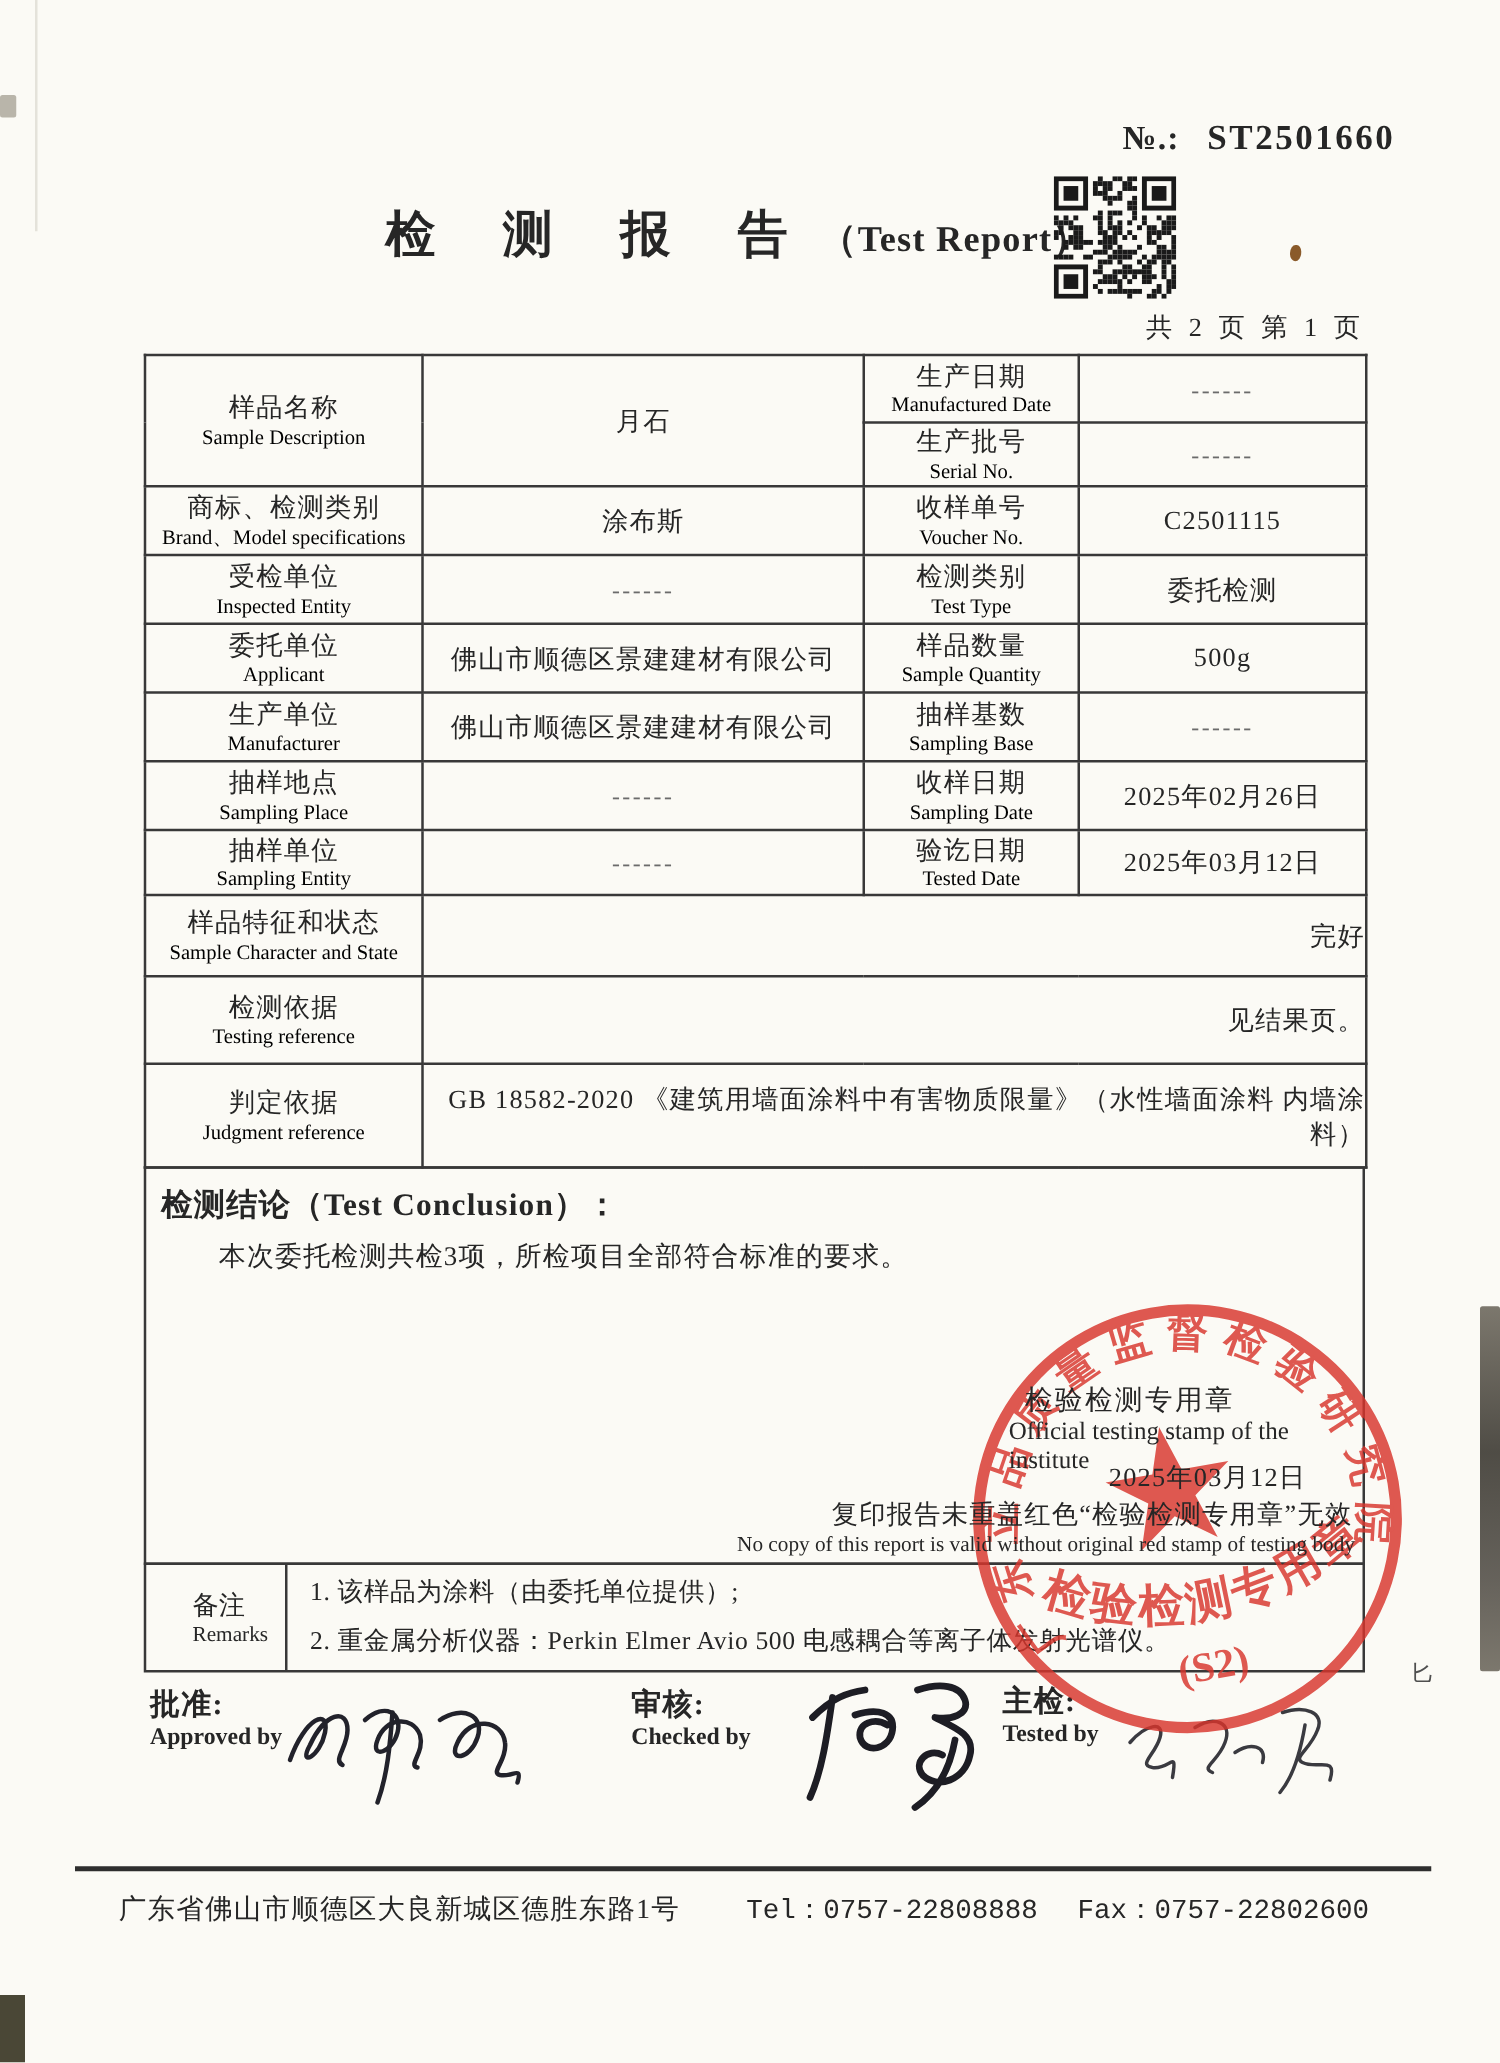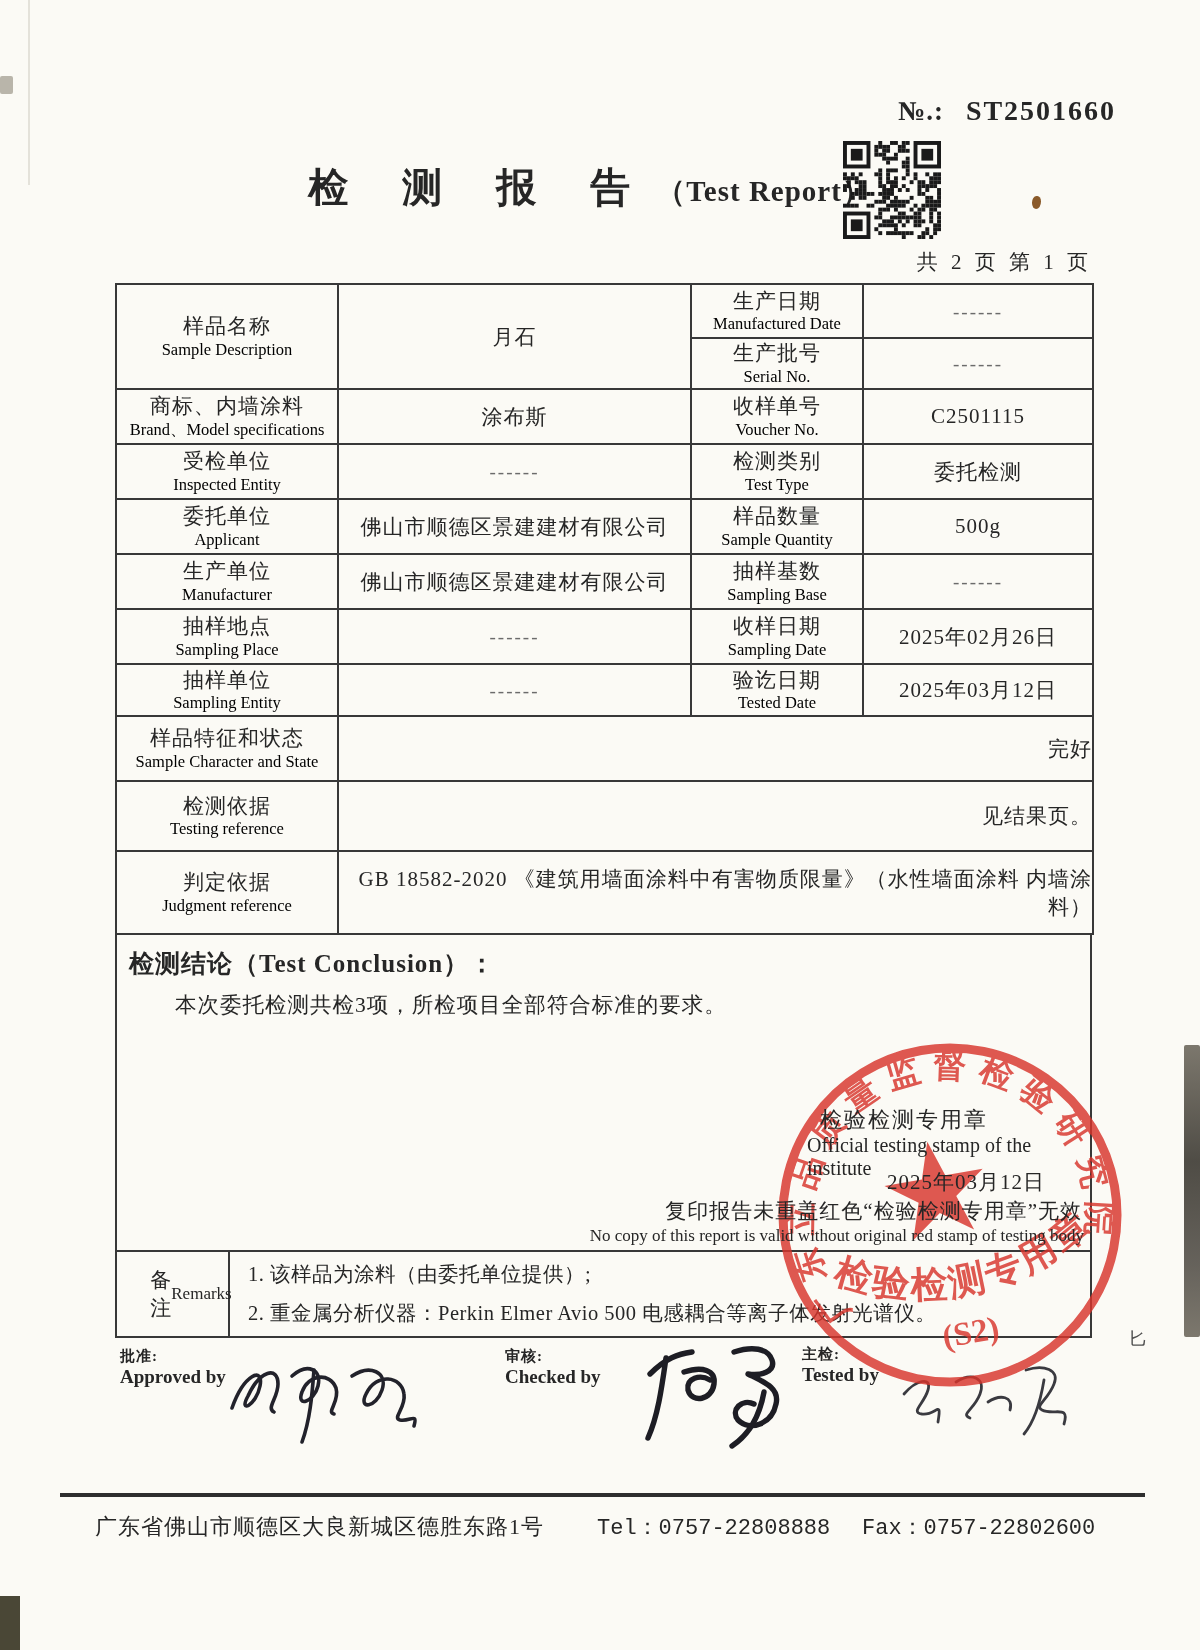--- a/index.html
+++ b/index.html
@@ -49,28 +49,28 @@
   .stamp { position:absolute; top:100px; left:653px; width:360px; height:360px;
            transform:rotate(-10deg); opacity:.82; z-index:5; pointer-events:none; }
   .stamp svg { width:360px; height:360px; }
   .stamp-star { position:absolute; top:88px; left:112px; font-size:130px; line-height:1;
                 color:#d8352c; font-family:"DejaVu Sans",sans-serif; }
 
   
   .remarks { position:relative; display:flex; width:977px; min-height:84px;
              border:2px solid #383838; margin-top:-2px; }
   .remarks .rlabel { width:113px; border-right:2px solid #383838; display:flex;
-                     justify-content:center; align-items:center;padding-left:37px; }
+                     flex-direction:column; justify-content:center; align-items:flex-start;padding-left:37px; }
   .remarks .rlabel .cn { font-size:21px; } .remarks .rlabel .en { font-size:17px; }
   .remarks .rbody { flex:1; padding:12px 10px 10px 18px; }
   .remarks .rbody .line { font-size:20.5px; line-height:1.0; margin-bottom:18px; letter-spacing:.5px; }
   .remarks .rbody .line:last-child { margin-bottom:3px; }
 
   
-  .sig-label-cn { font-size:15px; font-weight:bold; letter-spacing:1px; }
+  .sig-label-cn { font-size:24px; font-weight:bold; letter-spacing:1px; }
   .sig-label-en { font-size:19px; font-weight:bold; }
   .sig-group { position:absolute; }
   .sig-svg { position:absolute; }
   .sig-svg path { fill:none; stroke-linecap:round; stroke-linejoin:round; }
 
   
   .footer-rule { position:absolute; top:1493px; left:60px; width:1085px; height:4px; background:#2e2e2e; }
   .footer-address { position:absolute; top:1512px; left:95px; font-size:22px; letter-spacing:1px; }
   .footer-tel { position:absolute; top:1512px; left:597px; font-size:22px; font-family:"Liberation Mono","DejaVu Sans Mono",monospace; }
   .footer-fax { position:absolute; top:1512px; left:862px; font-size:22px; font-family:"Liberation Mono","DejaVu Sans Mono",monospace; }
@@ -358,21 +358,21 @@
     </tr>
     <tr>
       <td class="c3 label" style="height:51px">
         <span class="cn">生产批号</span>
         <span class="en">Serial No.</span>
       </td>
       <td class="c4 value"><span class="dash">------</span></td>
     </tr>
     <tr>
       <td class="c1 label" style="height:55px">
-        <span class="cn">商标、内墙涂料</span>
+        <span class="cn">商标、检测类别</span>
         <span class="en">Brand、Model specifications</span>
       </td>
       <td class="c2 value">涂布斯</td>
       <td class="c3 label">
         <span class="cn">收样单号</span>
         <span class="en">Voucher No.</span>
       </td>
       <td class="c4 value">C2501115</td>
     </tr>
     <tr>

